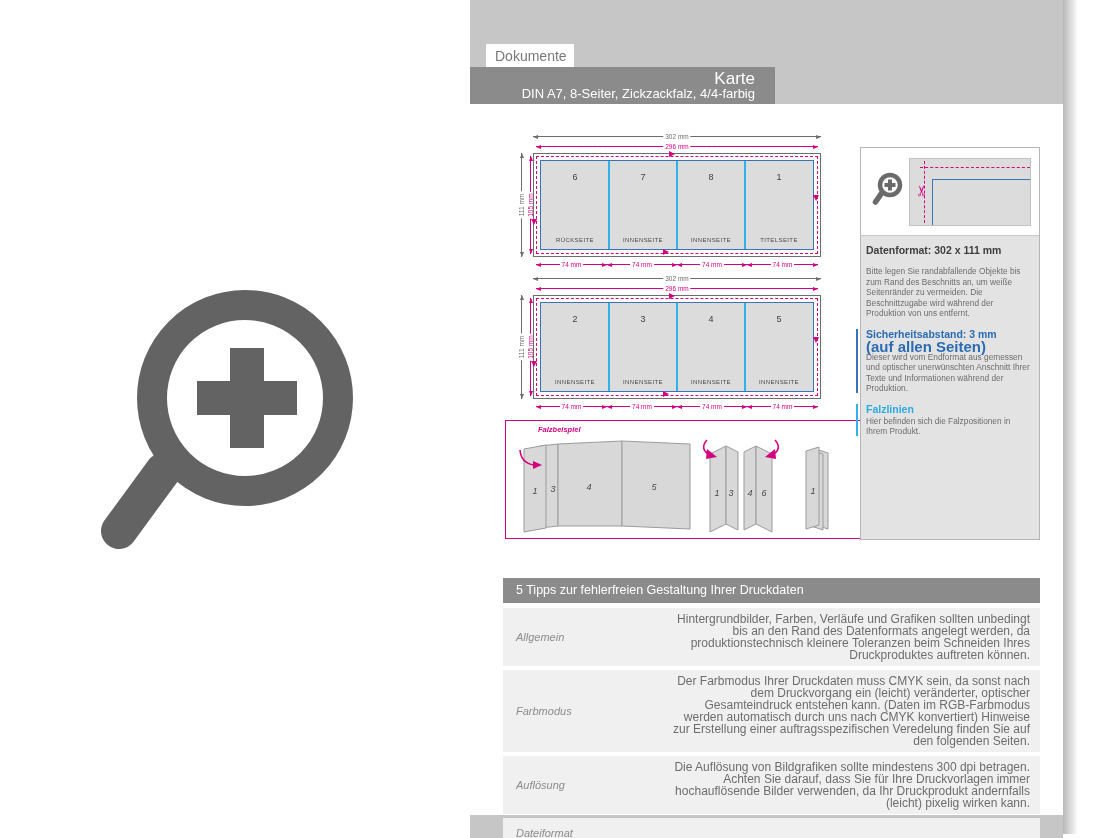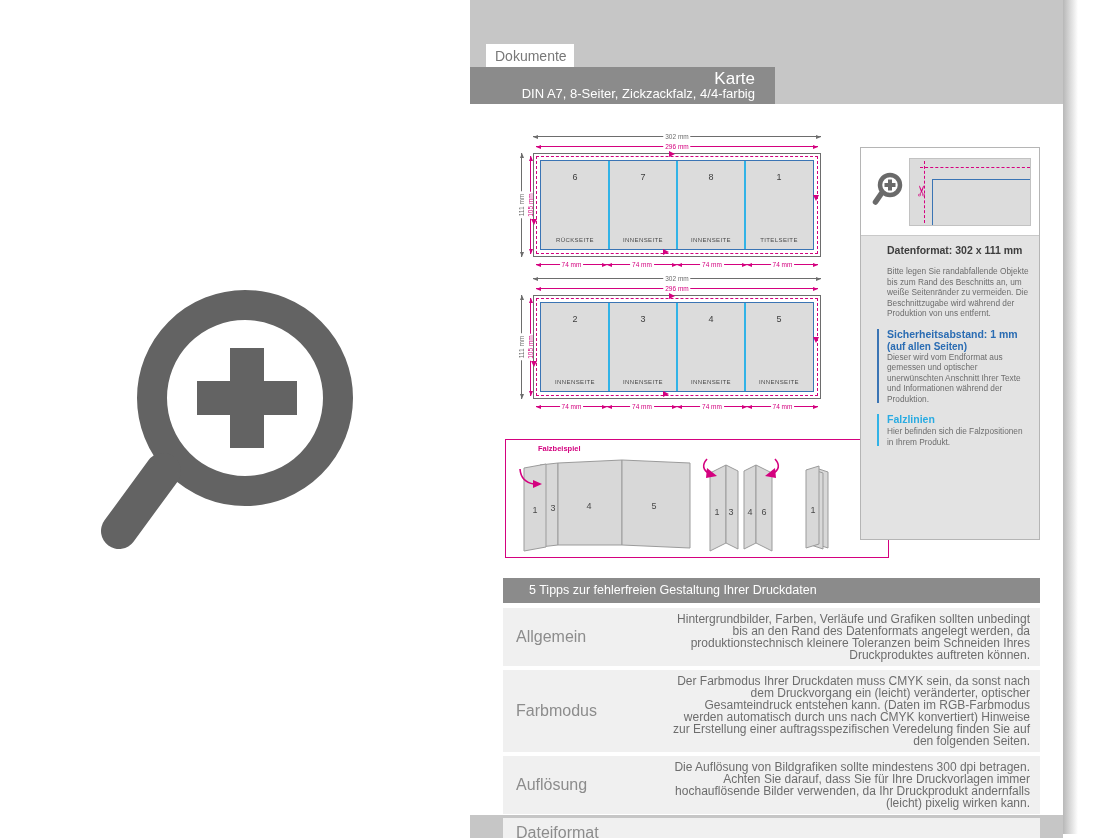--- a/index.html
+++ b/index.html
@@ -60,60 +60,60 @@
   .dimv::after{content:"";position:absolute;bottom:0;left:2.5px;width:0;height:0;
     border-left:2px solid transparent;border-right:2px solid transparent;border-top:5px solid var(--dc);}
   .dlabel{position:absolute;left:50%;top:50%;transform:translate(-50%,-50%);
     background:#fff;padding:0 2px;font-size:6.5px;line-height:1;color:var(--dc);white-space:nowrap;}
   .dimv .dlabel{transform:translate(-50%,-50%) rotate(-90deg);}
   .cutmark{position:absolute;width:0;height:0;border:3px solid transparent;}
   .cm-r{border-left:6px solid var(--magenta);}
   .cm-d{border-top:6px solid var(--magenta);}
 
   
-  .foldbox{position:absolute;left:505px;top:439px;width:384px;height:119px;border:1px solid var(--magenta);}
+  .foldbox{position:absolute;left:505px;top:420px;width:384px;height:119px;border:1px solid var(--magenta);font-style:italic;}
   .fold-label{position:absolute;left:32px;top:4px;font-size:7.5px;font-weight:bold;color:var(--magenta);}
   .fold-svg{position:absolute;left:8px;top:15px;}
   .fold-svg polygon{fill:#d8d8d8;stroke:#9b9b9b;stroke-width:1;}
   .fold-svg text{fill:#4a4a4a;font-size:9px;font-family:"Liberation Sans",sans-serif;text-anchor:middle;}
   .fold-svg .farrow{fill:none;stroke:var(--magenta);stroke-width:1.6;}
   .fold-svg .fhead{fill:var(--magenta);stroke:none;}
 
   
   .info{position:absolute;left:860px;top:147px;width:180px;height:393px;
     background:#e3e3e3;border:1px solid #b5b5b5;}
   .mini{position:absolute;left:0;top:0;width:178px;height:88px;background:#fff;border-bottom:1px solid #c9c9c9;}
   .mini-zoom{position:absolute;left:10px;top:24px;}
   .corner{position:absolute;left:48px;top:10px;width:122px;height:68px;background:#dcdcdc;border:1px solid #c2c2c2;}
   .c-dash-h{position:absolute;left:10px;right:0;top:8px;border-top:1.5px dashed var(--magenta);}
   .c-dash-v{position:absolute;left:14px;top:2px;bottom:2px;border-left:1.5px dashed var(--magenta);}
   .c-blue-h{position:absolute;left:22px;right:0;top:20px;border-top:1.5px solid var(--blue);}
   .c-blue-v{position:absolute;left:22px;top:20px;bottom:0;border-left:1.5px solid var(--blue);}
   .scissors{position:absolute;left:5px;top:24px;font-size:15px;color:var(--magenta);
     transform:rotate(-90deg);line-height:1;}
-  .info-text{position:absolute;left:0;top:88px;right:0;bottom:0;padding:8px 8px 0 26px;}
+  .info-text{position:absolute;left:0;top:88px;right:0;bottom:0;padding:8px 8px 0 5px;}
   .sec{position:relative;margin-bottom:9px;}
   .sec h3{font-size:10.5px;line-height:13px;}
   .sec p{font-size:8.3px;line-height:10.5px;color:var(--text-gray);}
   .h-dark{color:var(--heading-gray);}
   .h-mag{color:var(--magenta);}
   .h-blue{color:#2a6cb3;}
   .h-cyan{color:#29abe2;}
   .sub-mag{font-size:8.5px;font-weight:bold;line-height:11px;color:var(--magenta);}
-  .sub-blue{font-size:10px;font-weight:bold;line-height:11px;color:#2a6cb3;}
+  .sub-blue{font-size:15px;font-weight:bold;line-height:11px;color:#2a6cb3;}
   .acc-mag::before{content:"";position:absolute;left:-10px;top:1px;bottom:1px;border-left:1.5px dashed var(--magenta);}
   .acc-blue::before{content:"";position:absolute;left:-10px;top:1px;bottom:1px;border-left:2px solid var(--blue);}
   .acc-cyan::before{content:"";position:absolute;left:-10px;top:1px;bottom:1px;border-left:2px solid var(--cyan);}
 
   
   .tips{position:absolute;left:503px;top:578px;width:537px;}
   .tips-header{height:25px;background:var(--bar-gray);color:#fff;font-size:12.5px;
-    line-height:25px;padding-left:26px;margin-bottom:5px;}
+    line-height:25px;padding-left:13px;margin-bottom:5px;}
   .trow{display:flex;background:var(--row-bg);margin-bottom:4px;align-items:center;}
-  .tlabel{width:162px;flex:0 0 162px;padding-left:13px;font-size:16px;color:#8c8c8c;}
+  .tlabel{width:162px;flex:0 0 162px;padding-left:13px;font-size:11px;color:#8c8c8c;font-style:italic;}
   .ttext{flex:1;font-size:12px;line-height:12px;color:var(--text-gray);padding:5px 10px 5px 0;text-align:right;}
 </style>
 </head>
 <body>
 
 <div class="canvas">
 
   <svg class="big-zoom" width="290" height="290" viewBox="0 0 290 290">
     <circle cx="160" cy="123" r="93" fill="none" stroke="#636363" stroke-width="30"></circle>
     <rect x="112" y="106" width="100" height="34" fill="#636363"></rect>
@@ -290,21 +290,21 @@
       </div>
     </div>
     <div class="info-text">
       <div class="sec">
         <h3 class="h-dark">Datenformat: 302 x 111 mm</h3>
       </div>
       <div class="sec">
         <p>Bitte legen Sie randabfallende Objekte bis zum Rand des Beschnitts an, um weiße Seitenränder zu vermeiden. Die Beschnittzugabe wird während der Produktion von uns entfernt.</p>
       </div>
       <div class="sec acc-blue">
-        <h3 class="h-blue">Sicherheitsabstand: 1 mm</h3>
+        <h3 class="h-blue">Sicherheitsabstand: 3 mm</h3>
         <div class="sub-blue">(auf allen Seiten)</div>
         <p>Dieser wird vom Endformat aus gemessen und optischer unerwünschten Anschnitt Ihrer Texte und Informationen während der Produktion.</p>
       </div>
       <div class="sec acc-cyan">
         <h3 class="h-cyan">Falzlinien</h3>
         <p>Hier befinden sich die Falzpositionen in Ihrem Produkt.</p>
       </div>
     </div>
   </div>
 

